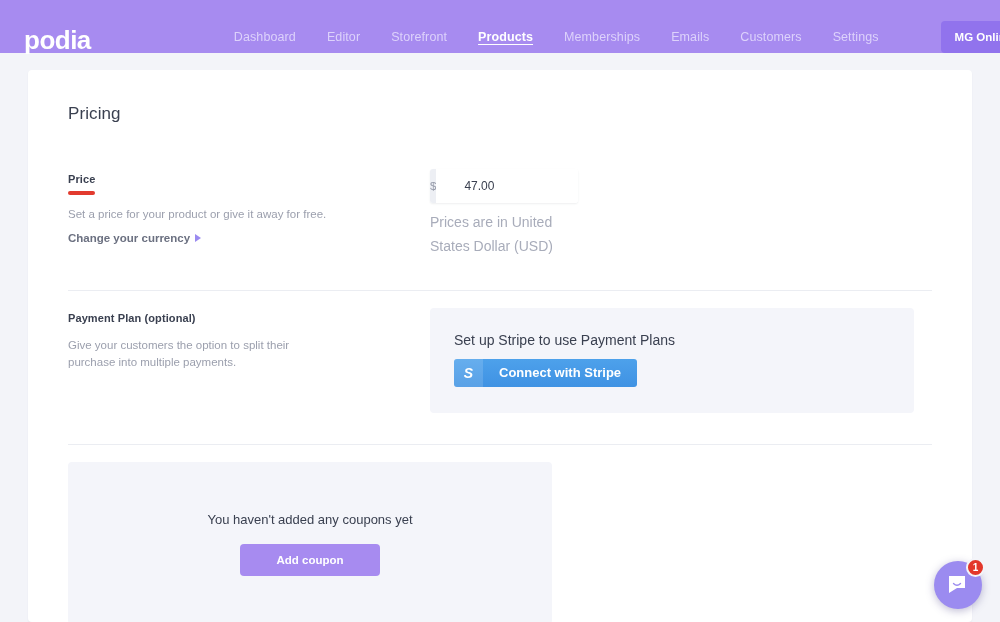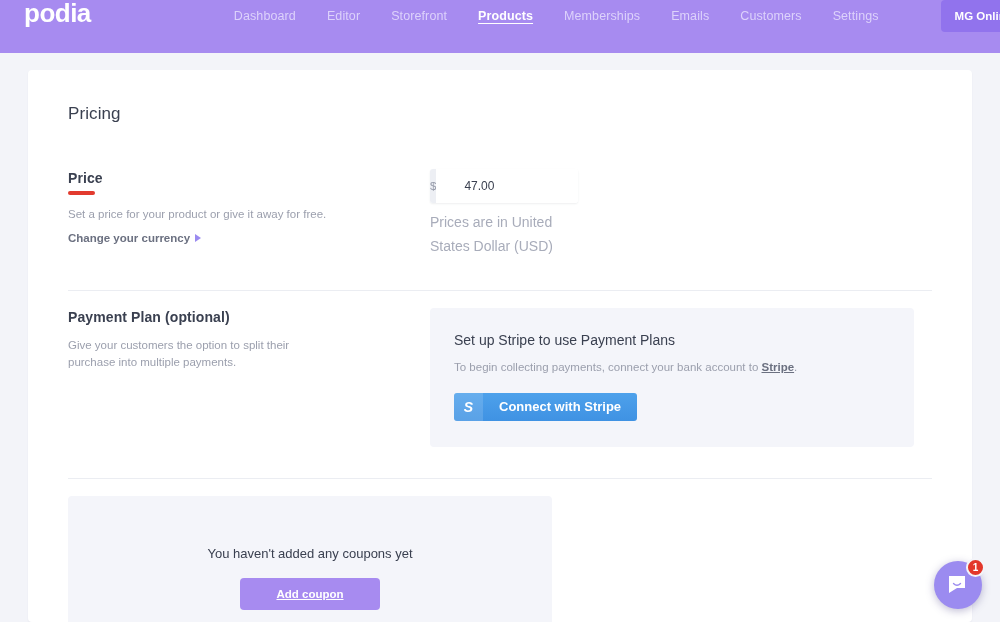--- a/index.html
+++ b/index.html
@@ -15,21 +15,21 @@
     background: #f3f4f9;
     color: #3d4251;
     -webkit-font-smoothing: antialiased;
   }
 
   
   .navbar {
     height: 53px;
     background: #a78bf0;
     display: flex;
-    align-items: flex-start;
+    align-items: flex-end;
     padding: 0 16px 0 24px;
     position: relative;
   }
 
   .logo {
     font-size: 26px;
     font-weight: 700;
     color: #ffffff;
     letter-spacing: -0.5px;
     line-height: 1;
@@ -109,21 +109,21 @@
     padding: 17px 0 0 0;
   }
 
   .section-left {
     width: 362px;
     flex: 0 0 362px;
     padding-right: 36px;
   }
 
   .section-label {
-    font-size: 14px;
+    font-size: 11px;
     font-weight: 700;
     color: #3a4050;
     letter-spacing: 0.1px;
     display: inline-block;
   }
 
   .annotation-underline {
     display: block;
     height: 4px;
     border-radius: 2px;
@@ -277,21 +277,20 @@
   .add-coupon-btn {
     background: #a78bf0;
     border: none;
     border-radius: 4px;
     color: #ffffff;
     font-size: 11.5px;
     font-weight: 700;
     font-family: "Liberation Sans", sans-serif;
     padding: 10px 36px;
     cursor: pointer;
-    text-decoration: underline;
   }
 
   .divider {
     height: 1px;
     background: #ebedf2;
     margin: 31px 0 0 0;
   }
 
   
   .chat-launcher {
@@ -382,23 +381,20 @@
       <div class="section-left">
         <div>
           <span class="section-label">Payment Plan (optional)</span>
         </div>
         <div class="section-desc">Give your customers the option to split their purchase into multiple payments.</div>
       </div>
 
       <div class="section-right">
         <div class="panel panel-stripe">
           <div class="panel-title">Set up Stripe to use Payment Plans</div>
-          <div class="panel-text">
-            <span>To begin collecting payments, connect your bank account to </span><a href="#">Stripe</a><span>.</span>
-          </div>
           <button class="stripe-btn">
             <span class="stripe-btn-icon">S</span>
             <span class="stripe-btn-label">Connect with Stripe</span>
           </button>
         </div>
       </div>
     </div>
 
     <div class="divider"></div>
 

